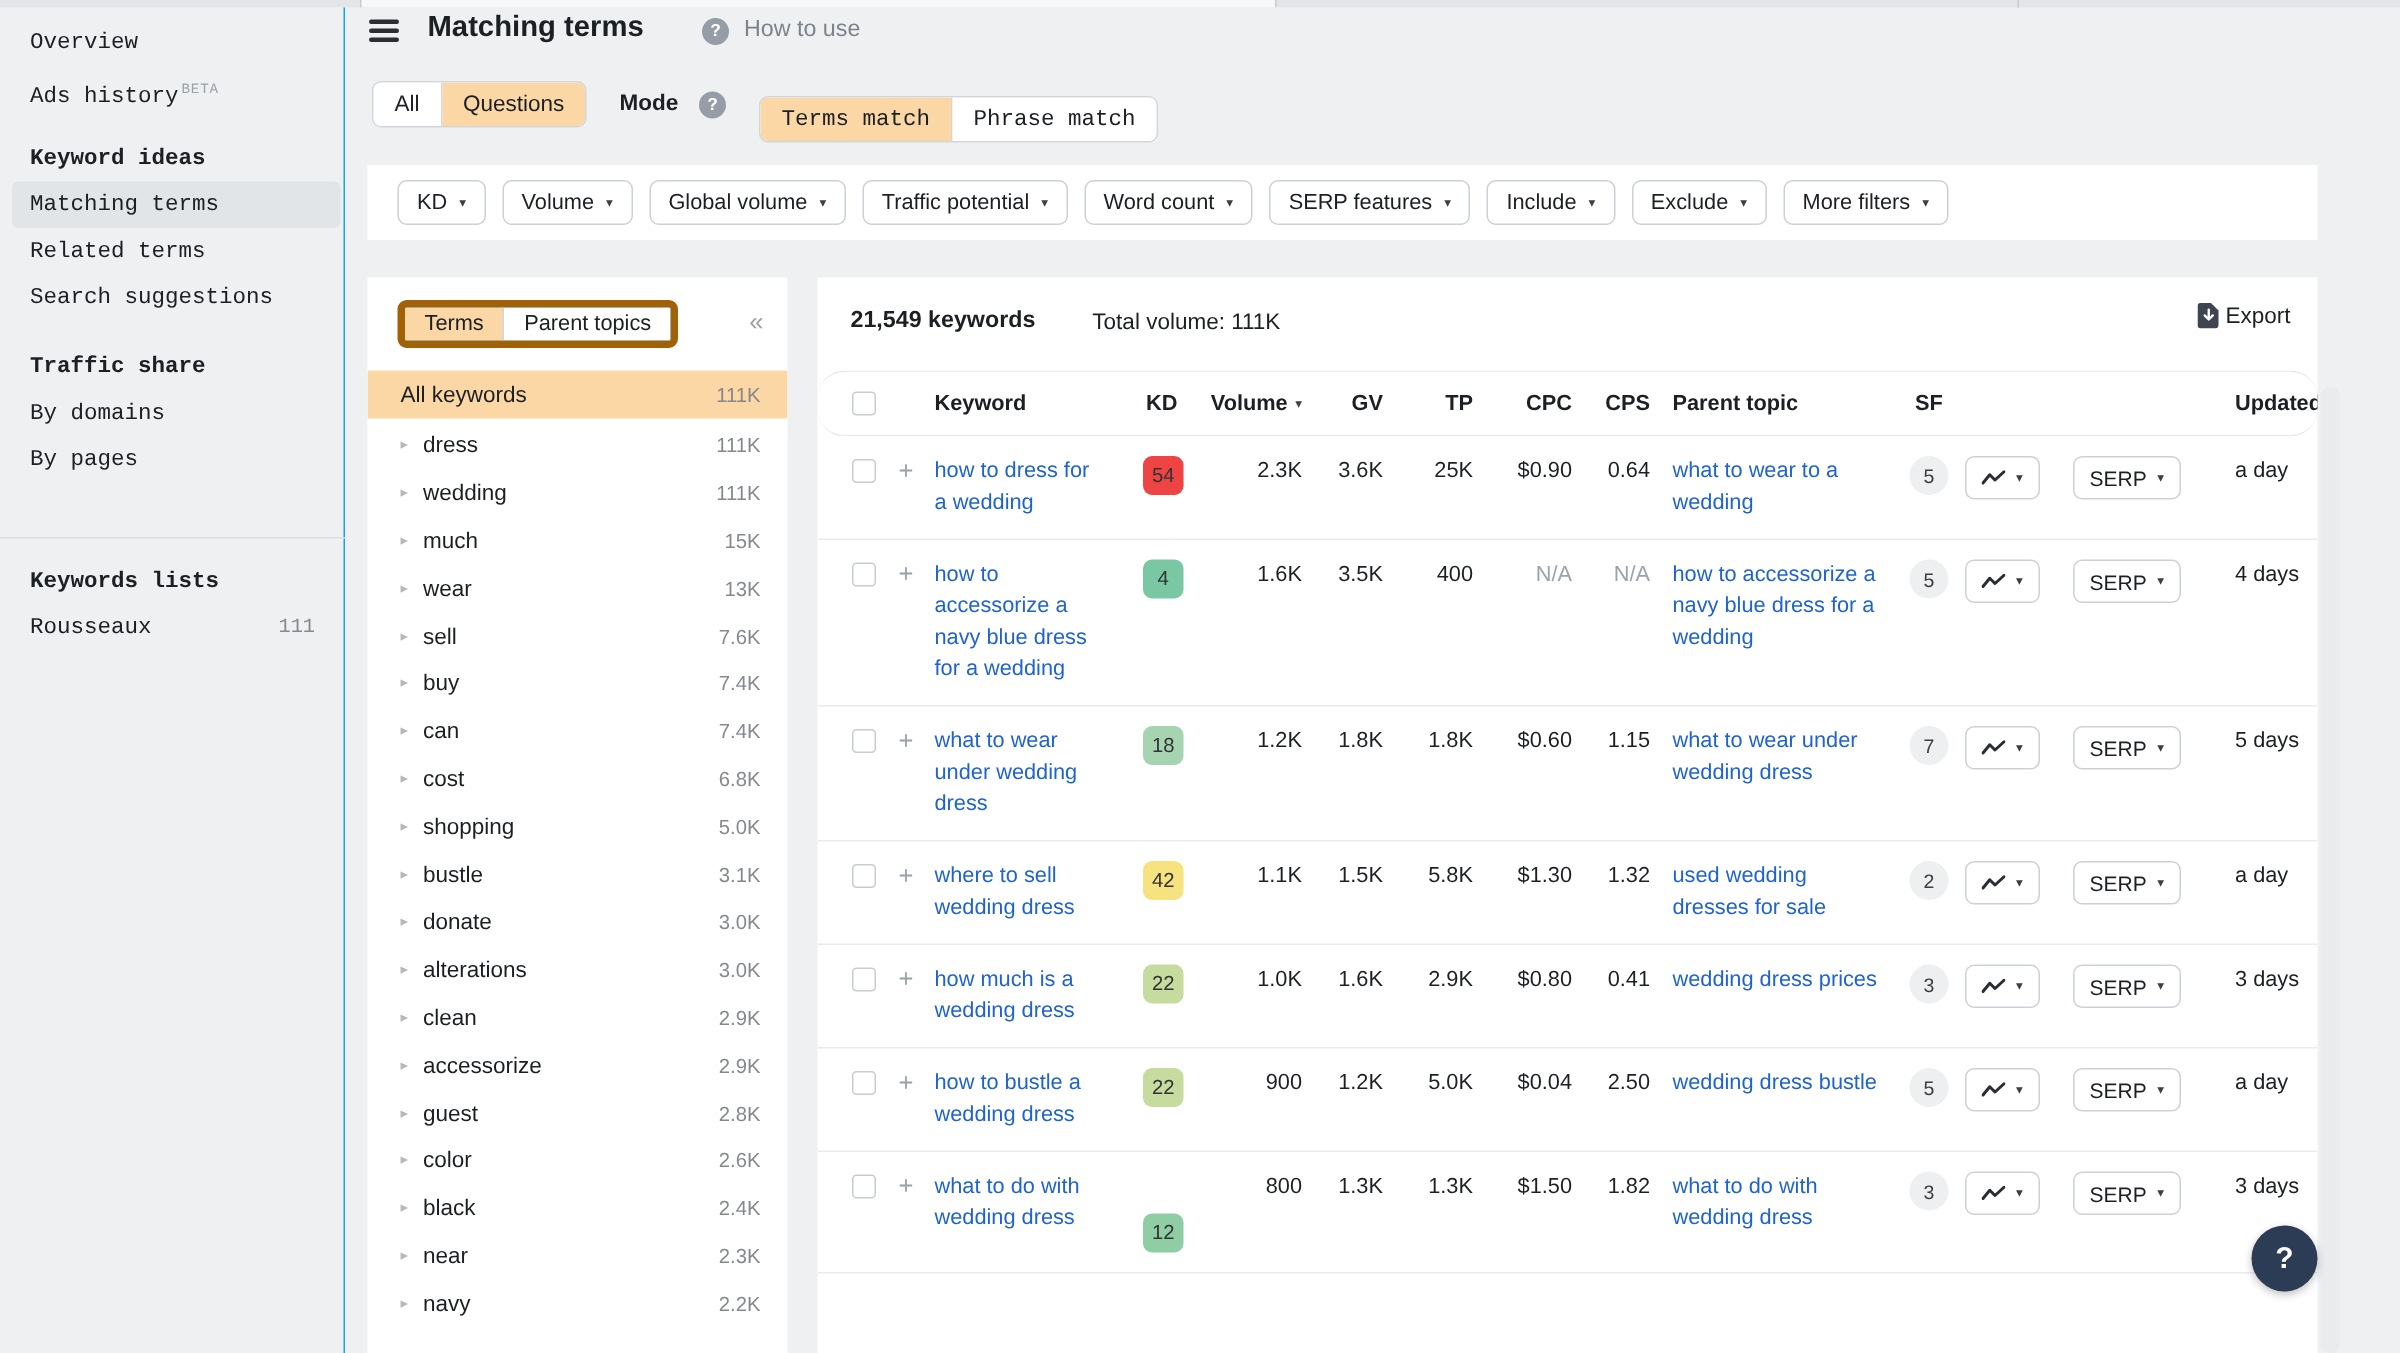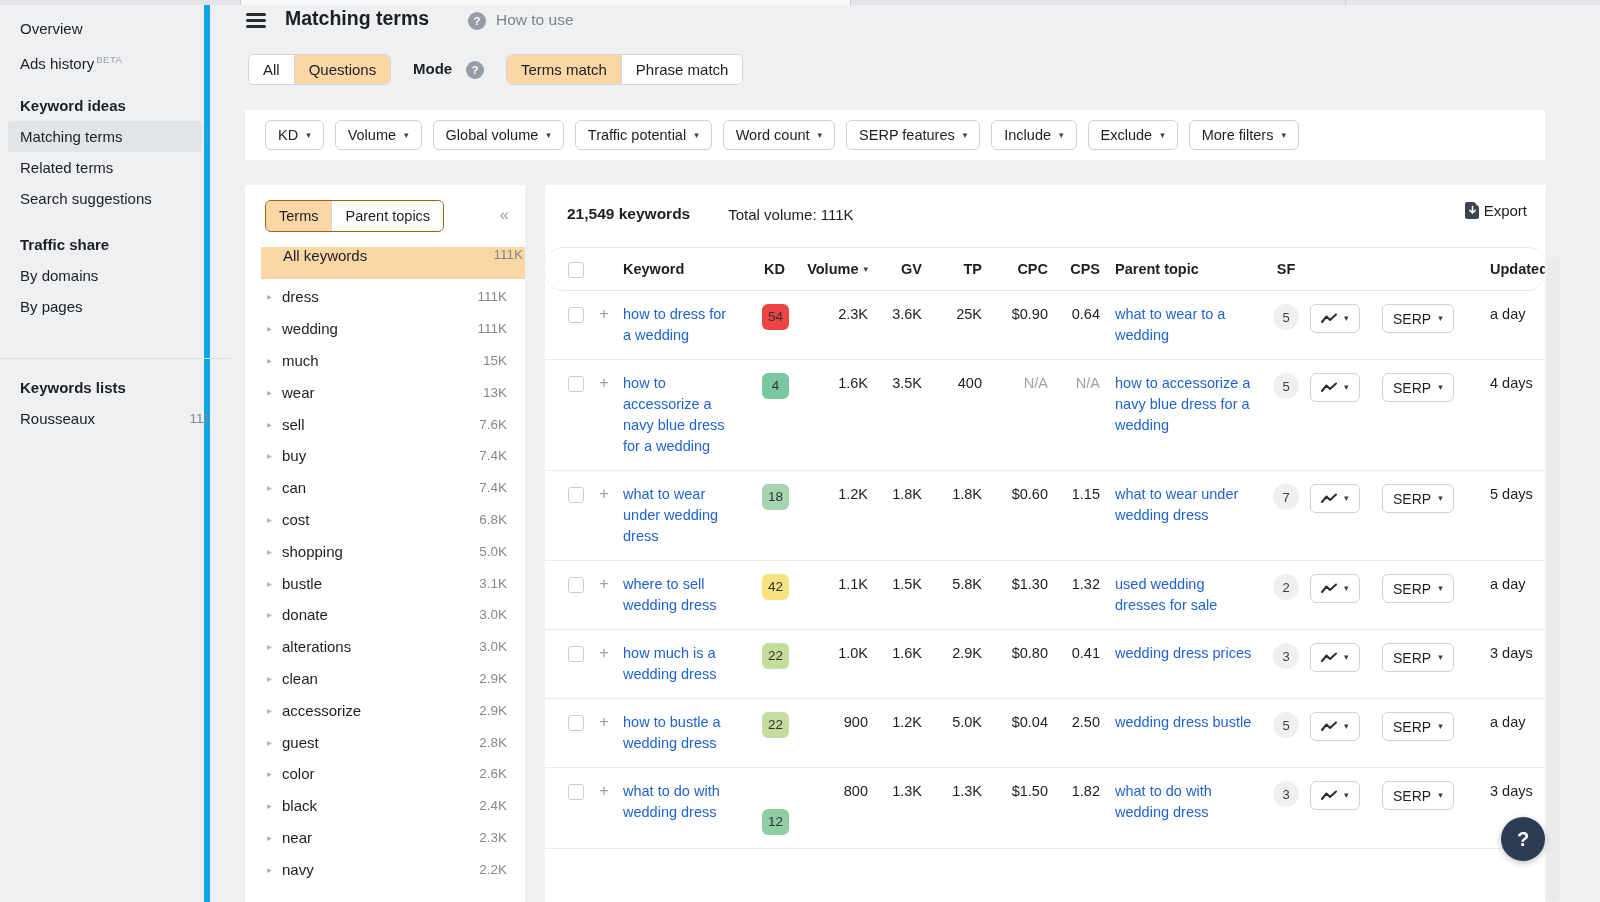--- a/index.html
+++ b/index.html
@@ -14,21 +14,21 @@
   *{box-sizing:border-box;margin:0;padding:0;}
   body{font-family:"Liberation Sans","DejaVu Sans",sans-serif;color:var(--text);}
   #app{position:relative;width:1600px;height:902px;background:var(--pagebg);overflow:hidden;font-size:15px;}
 
   
   .top-strip{position:absolute;left:0;top:0;width:1600px;height:5px;background:#e3e5e8;}
   .top-strip .seg{position:absolute;top:0;height:5px;background:#f7f8f9;}
   .top-strip .div{position:absolute;top:0;width:1px;height:5px;background:#c9ccd0;}
 
   
-  .sidebar{position:absolute;left:0;top:5px;width:210px;height:897px;border-right:6px solid #0ea5e9;padding-top:8px;}
+  .sidebar{position:absolute;left:0;top:5px;width:230px;height:897px;border-right:1px solid #0ea5e9;padding-top:8px;font-family:Liberation Mono, monospace;}
   .sb-item{height:31px;line-height:31px;padding-left:20px;cursor:pointer;white-space:nowrap;}
   .sb-item.selected{background:#e2e5e8;border-radius:4px;margin:0 2px 0 8px;padding-left:12px;}
   .sb-heading{height:30px;line-height:30px;padding-left:20px;font-weight:bold;margin-top:16px;}
   .sb-beta{font-size:9.5px;color:#9aa1a8;vertical-align:super;letter-spacing:.5px;margin-left:2px;}
   .sb-divider{position:absolute;left:0;top:353px;width:230px;height:1px;background:#dcdfe2;}
   .sb-lists{position:absolute;left:0;top:368px;width:230px;}
   .sb-list-row{display:flex;height:31px;line-height:31px;padding:0 20px;cursor:pointer;}
   .sb-list-row .cnt{margin-left:auto;color:var(--muted);font-size:13.5px;}
 
   
@@ -38,37 +38,37 @@
   .help-dot{display:inline-flex;align-items:center;justify-content:center;width:18px;height:18px;border-radius:50%;background:#969da6;color:#fff;font-size:11.5px;font-weight:bold;cursor:pointer;}
   .hd1{position:absolute;left:468px;top:12px;}
   .howto{position:absolute;left:496px;top:11px;color:#7d838b;font-size:15.5px;cursor:pointer;}
 
   
   .seg-ctl{position:absolute;display:inline-flex;height:31px;border:1px solid #d2d6db;border-radius:6px;overflow:hidden;background:#fff;}
   .seg-ctl .seg-tab{display:flex;align-items:center;padding:0 14px;font-size:15px;cursor:pointer;background:#fff;border-right:1px solid #d2d6db;}
   .seg-ctl .seg-tab:last-child{border-right:none;}
   .seg-ctl .seg-tab.active{background:var(--accent);}
   .scope-tabs{left:248px;top:54px;}
-  .match-tabs{left:506px;top:54px;}
+  .match-tabs{left:506px;top:64px;font-family:Liberation Mono, monospace;}
   .mode-label{position:absolute;left:413px;top:60px;font-weight:bold;}
   .hd2{position:absolute;left:466px;top:61px;}
 
   
   .filter-card{position:absolute;left:245px;top:110px;width:1300px;height:50px;background:var(--card);display:flex;align-items:center;gap:11px;padding:0 20px;}
   .filter-btn{display:inline-flex;align-items:center;gap:8px;height:30px;padding:0 12px;border:1px solid var(--border);border-radius:6px;background:#fff;font-size:14.5px;color:var(--text);cursor:pointer;font-family:inherit;}
   .caret{font-size:9px;color:#3c4043;line-height:1;}
 
   
   .terms-card{position:absolute;left:245px;top:185px;width:280px;height:717px;background:var(--card);overflow:hidden;}
-  .tp-tabs{position:absolute;left:20px;top:15px;display:inline-flex;height:32px;border:1px solid #a16207;border-radius:6px;overflow:hidden;background:#7dd3fc;}
+  .tp-tabs{position:absolute;left:20px;top:15px;display:inline-flex;height:32px;border:5px solid #a16207;border-radius:6px;overflow:hidden;background:#7dd3fc;}
   .tp-tabs .seg-tab{display:flex;align-items:center;padding:0 13px;font-size:14.5px;cursor:pointer;border-right:1px solid #d2d6db;background:#fff;}
   .tp-tabs .seg-tab:last-child{border-right:none;}
   .tp-tabs .seg-tab.active{background:var(--accent);}
   .collapse-ic{position:absolute;right:16px;top:20px;color:#9aa0a6;font-size:17px;cursor:pointer;}
-  .allkw{position:absolute;left:0;top:62px;width:280px;height:32px;background:var(--accent);display:flex;align-items:flex-start;padding:0 18px 0 22px;cursor:pointer;margin-left:16px;}
+  .allkw{position:absolute;left:0;top:62px;width:280px;height:32px;background:var(--accent);display:flex;align-items:center;padding:0 18px 0 22px;cursor:pointer;}
   .allkw .cnt{margin-left:auto;color:#85878a;font-size:13.5px;}
   .term-list{position:absolute;left:0;top:96px;width:280px;}
   .term-row{display:flex;align-items:center;height:31.8px;padding:0 18px 0 22px;cursor:pointer;}
   .term-row .arrow{width:15px;color:#b3b9bf;font-size:10px;}
   .term-row .cnt{margin-left:auto;color:var(--muted);font-size:13.5px;}
 
   
   .table-card{position:absolute;left:545px;top:185px;width:1000px;height:717px;background:var(--card);overflow:hidden;}
   .summary{position:absolute;left:22px;top:20px;display:flex;align-items:center;}
   .summary .kwcount{font-weight:bold;font-size:15.5px;}

